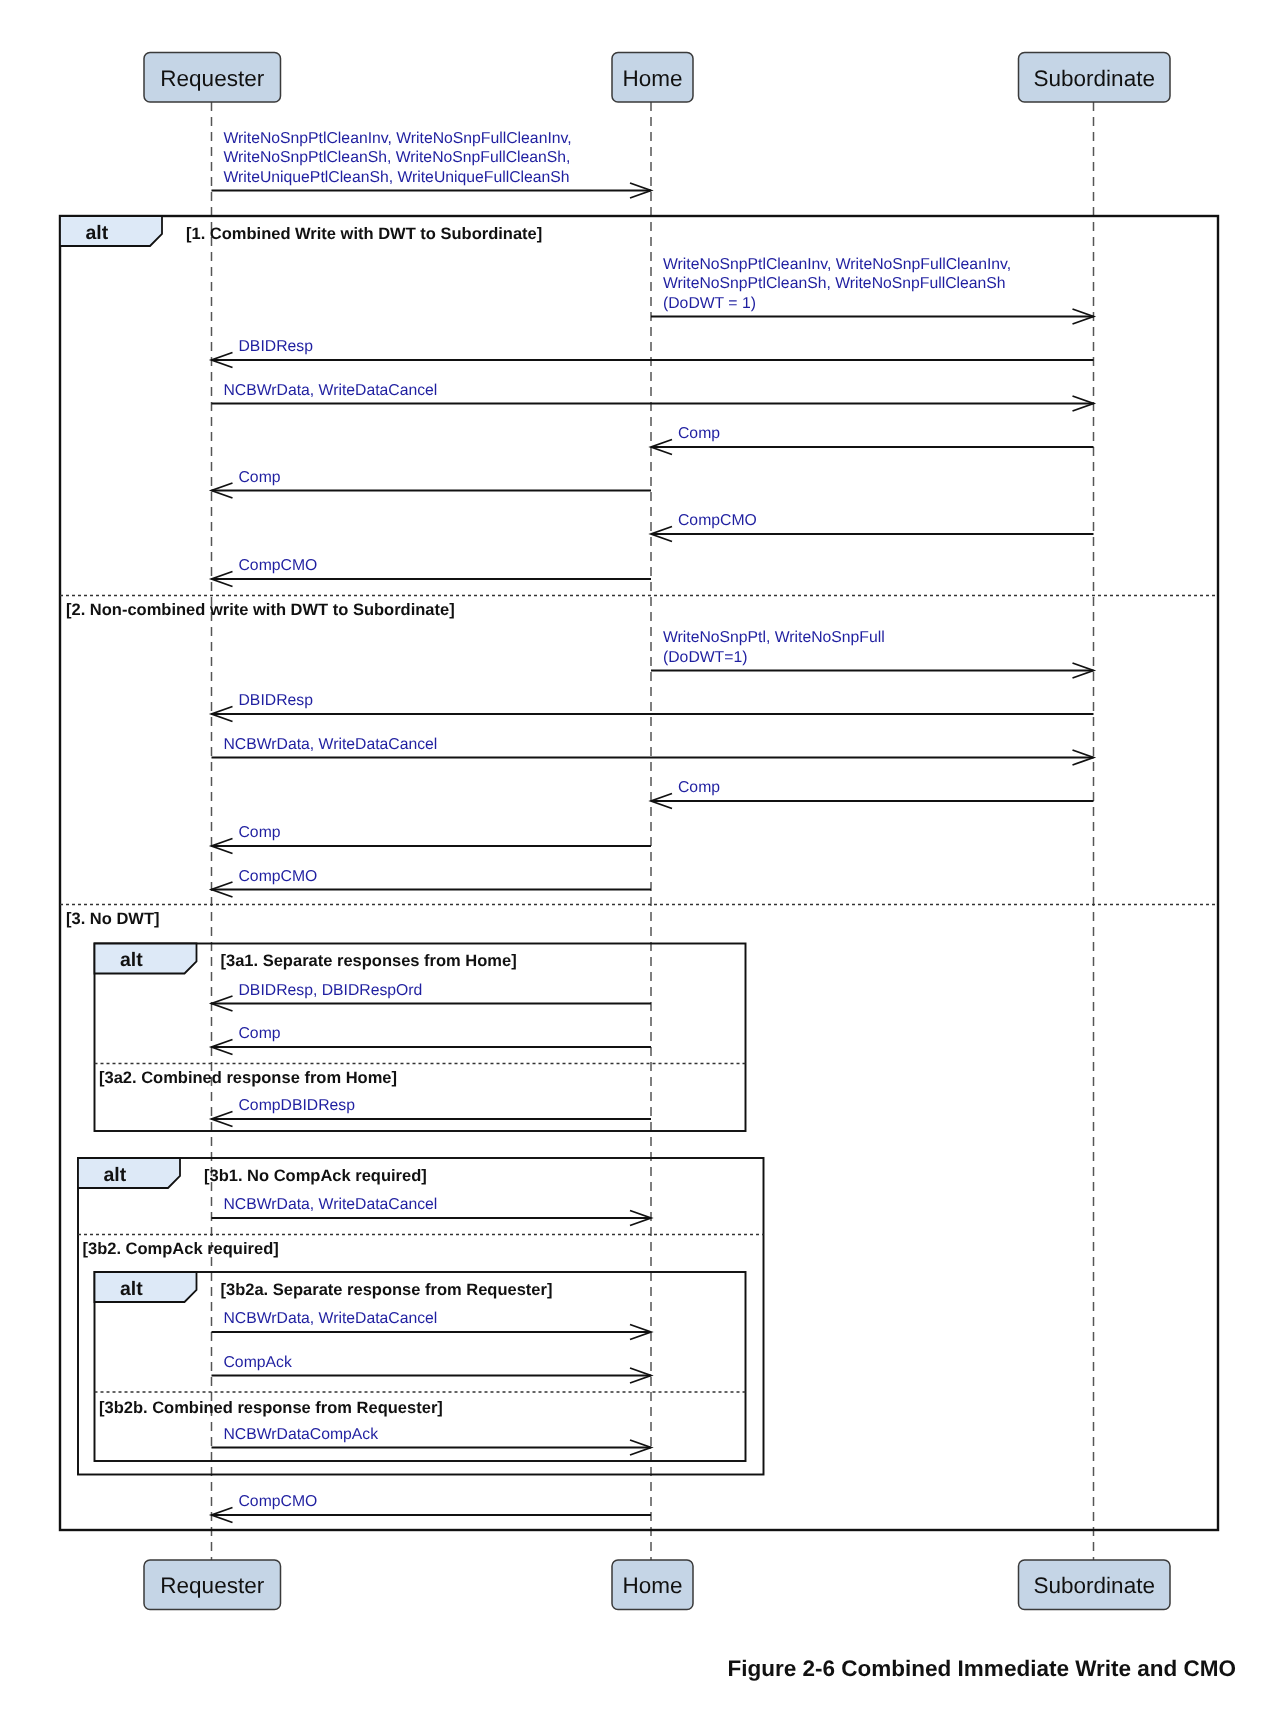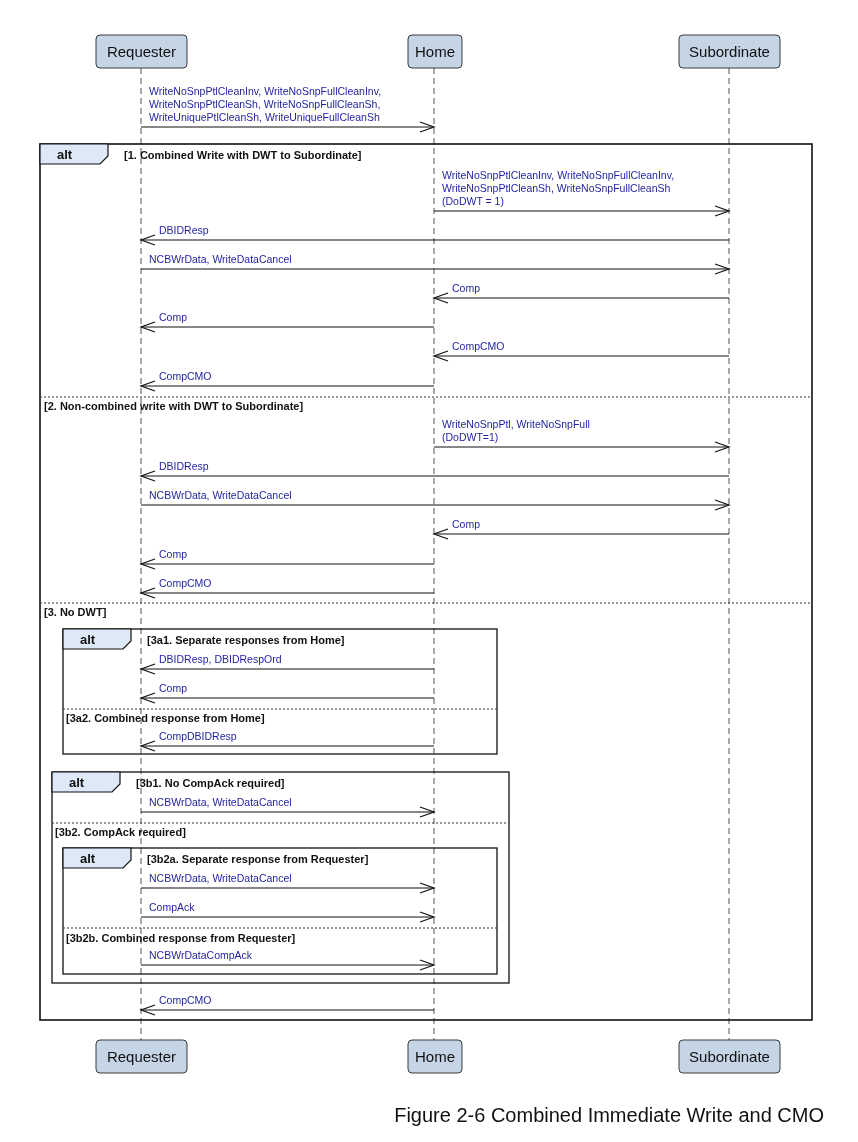--- a/index.html
+++ b/index.html
@@ -11,21 +11,21 @@
   .lifeline { stroke: #555; stroke-width: 1; stroke-dasharray: 6,4; }
   .msg-line { stroke: #111; stroke-width: 1.2; fill: none; }
   .msg-head { stroke: #111; stroke-width: 1.2; fill: none; }
   .msg-text { font-family: "Liberation Sans", sans-serif; font-size: 10.5px; fill: #1f1fa0; }
   .frame { fill: none; stroke: #111; stroke-width: 1.6; }
   .frame-inner { fill: none; stroke: #111; stroke-width: 1.3; }
   .divider { stroke: #333; stroke-width: 1; stroke-dasharray: 2,2; }
   .tab { fill: #dde9f7; stroke: #111; stroke-width: 1.2; }
   .tab-text { font-family: "Liberation Sans", sans-serif; font-size: 13px; font-weight: bold; fill: #111; }
   .guard { font-family: "Liberation Sans", sans-serif; font-size: 11px; font-weight: bold; fill: #111; }
-  .caption { position: absolute; right: 34px; top: 1104px; font-size: 20px; font-weight: normal; color: #111;
+  .caption { position: absolute; right: 34px; top: 1104px; font-size: 15px; font-weight: bold; color: #111;
              font-family: "Liberation Sans", sans-serif; }
 </style>
 </head>
 <body>
 
 <svg id="diagram" width="858" height="1142" xmlns="http://www.w3.org/2000/svg">
     <line x1="141" y1="68" x2="141" y2="1040" class="lifeline"></line>
     <line x1="434" y1="68" x2="434" y2="1040" class="lifeline"></line>
     <line x1="729" y1="68" x2="729" y2="1040" class="lifeline"></line>
     <line x1="141" y1="127" x2="434" y2="127" class="msg-line"></line>

